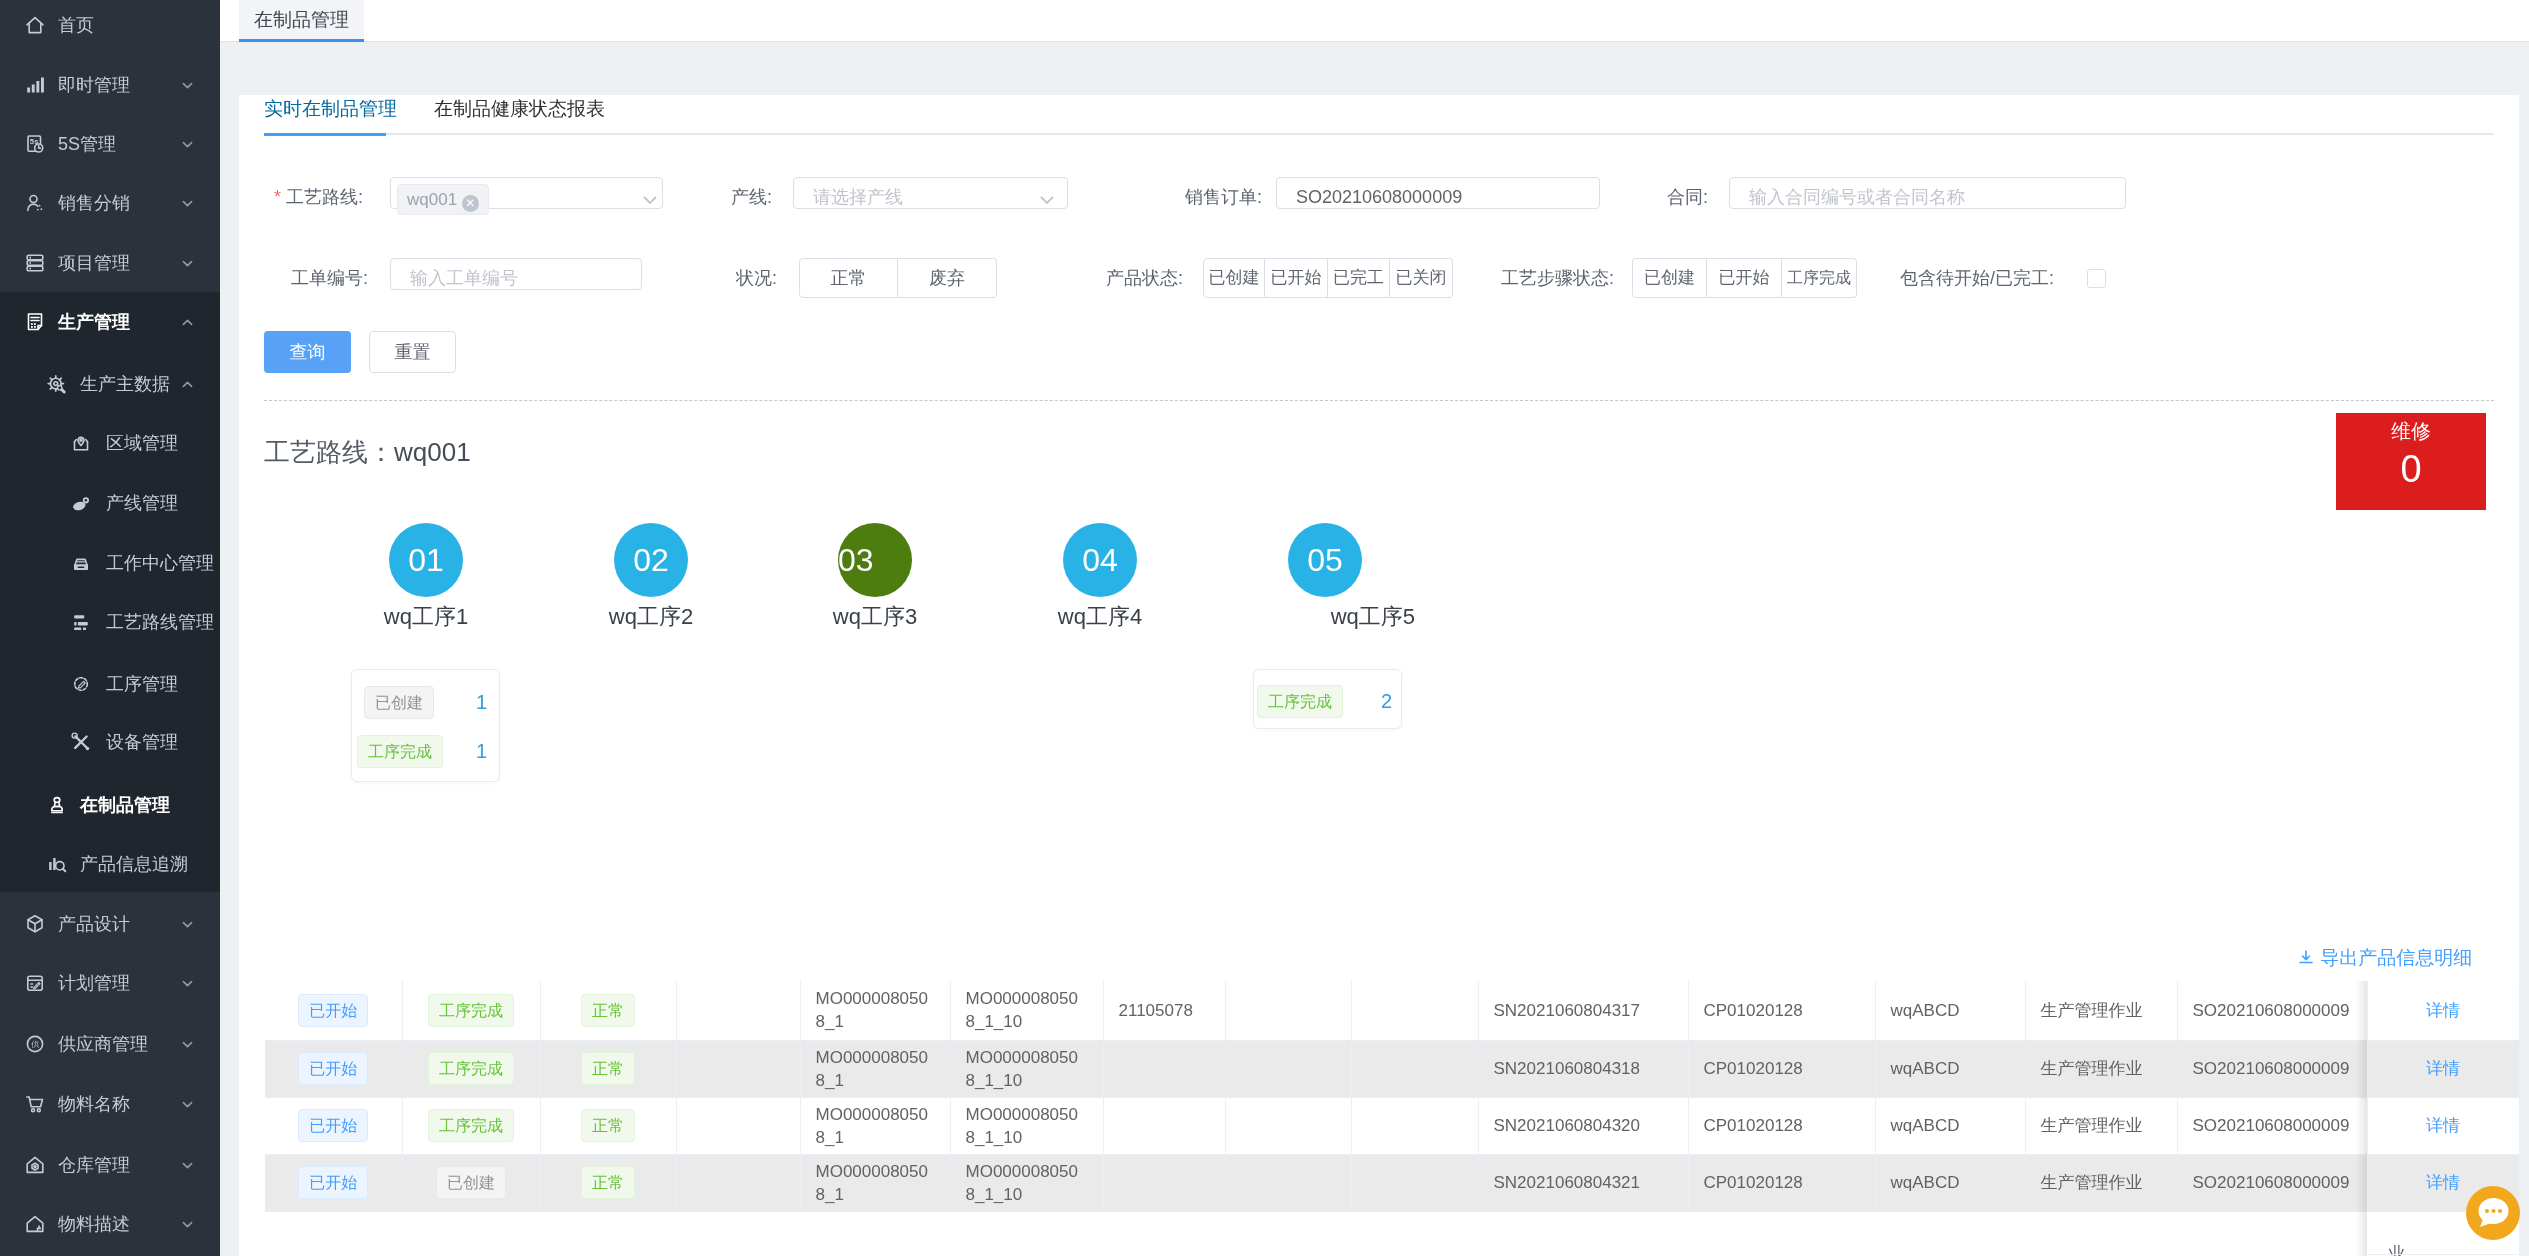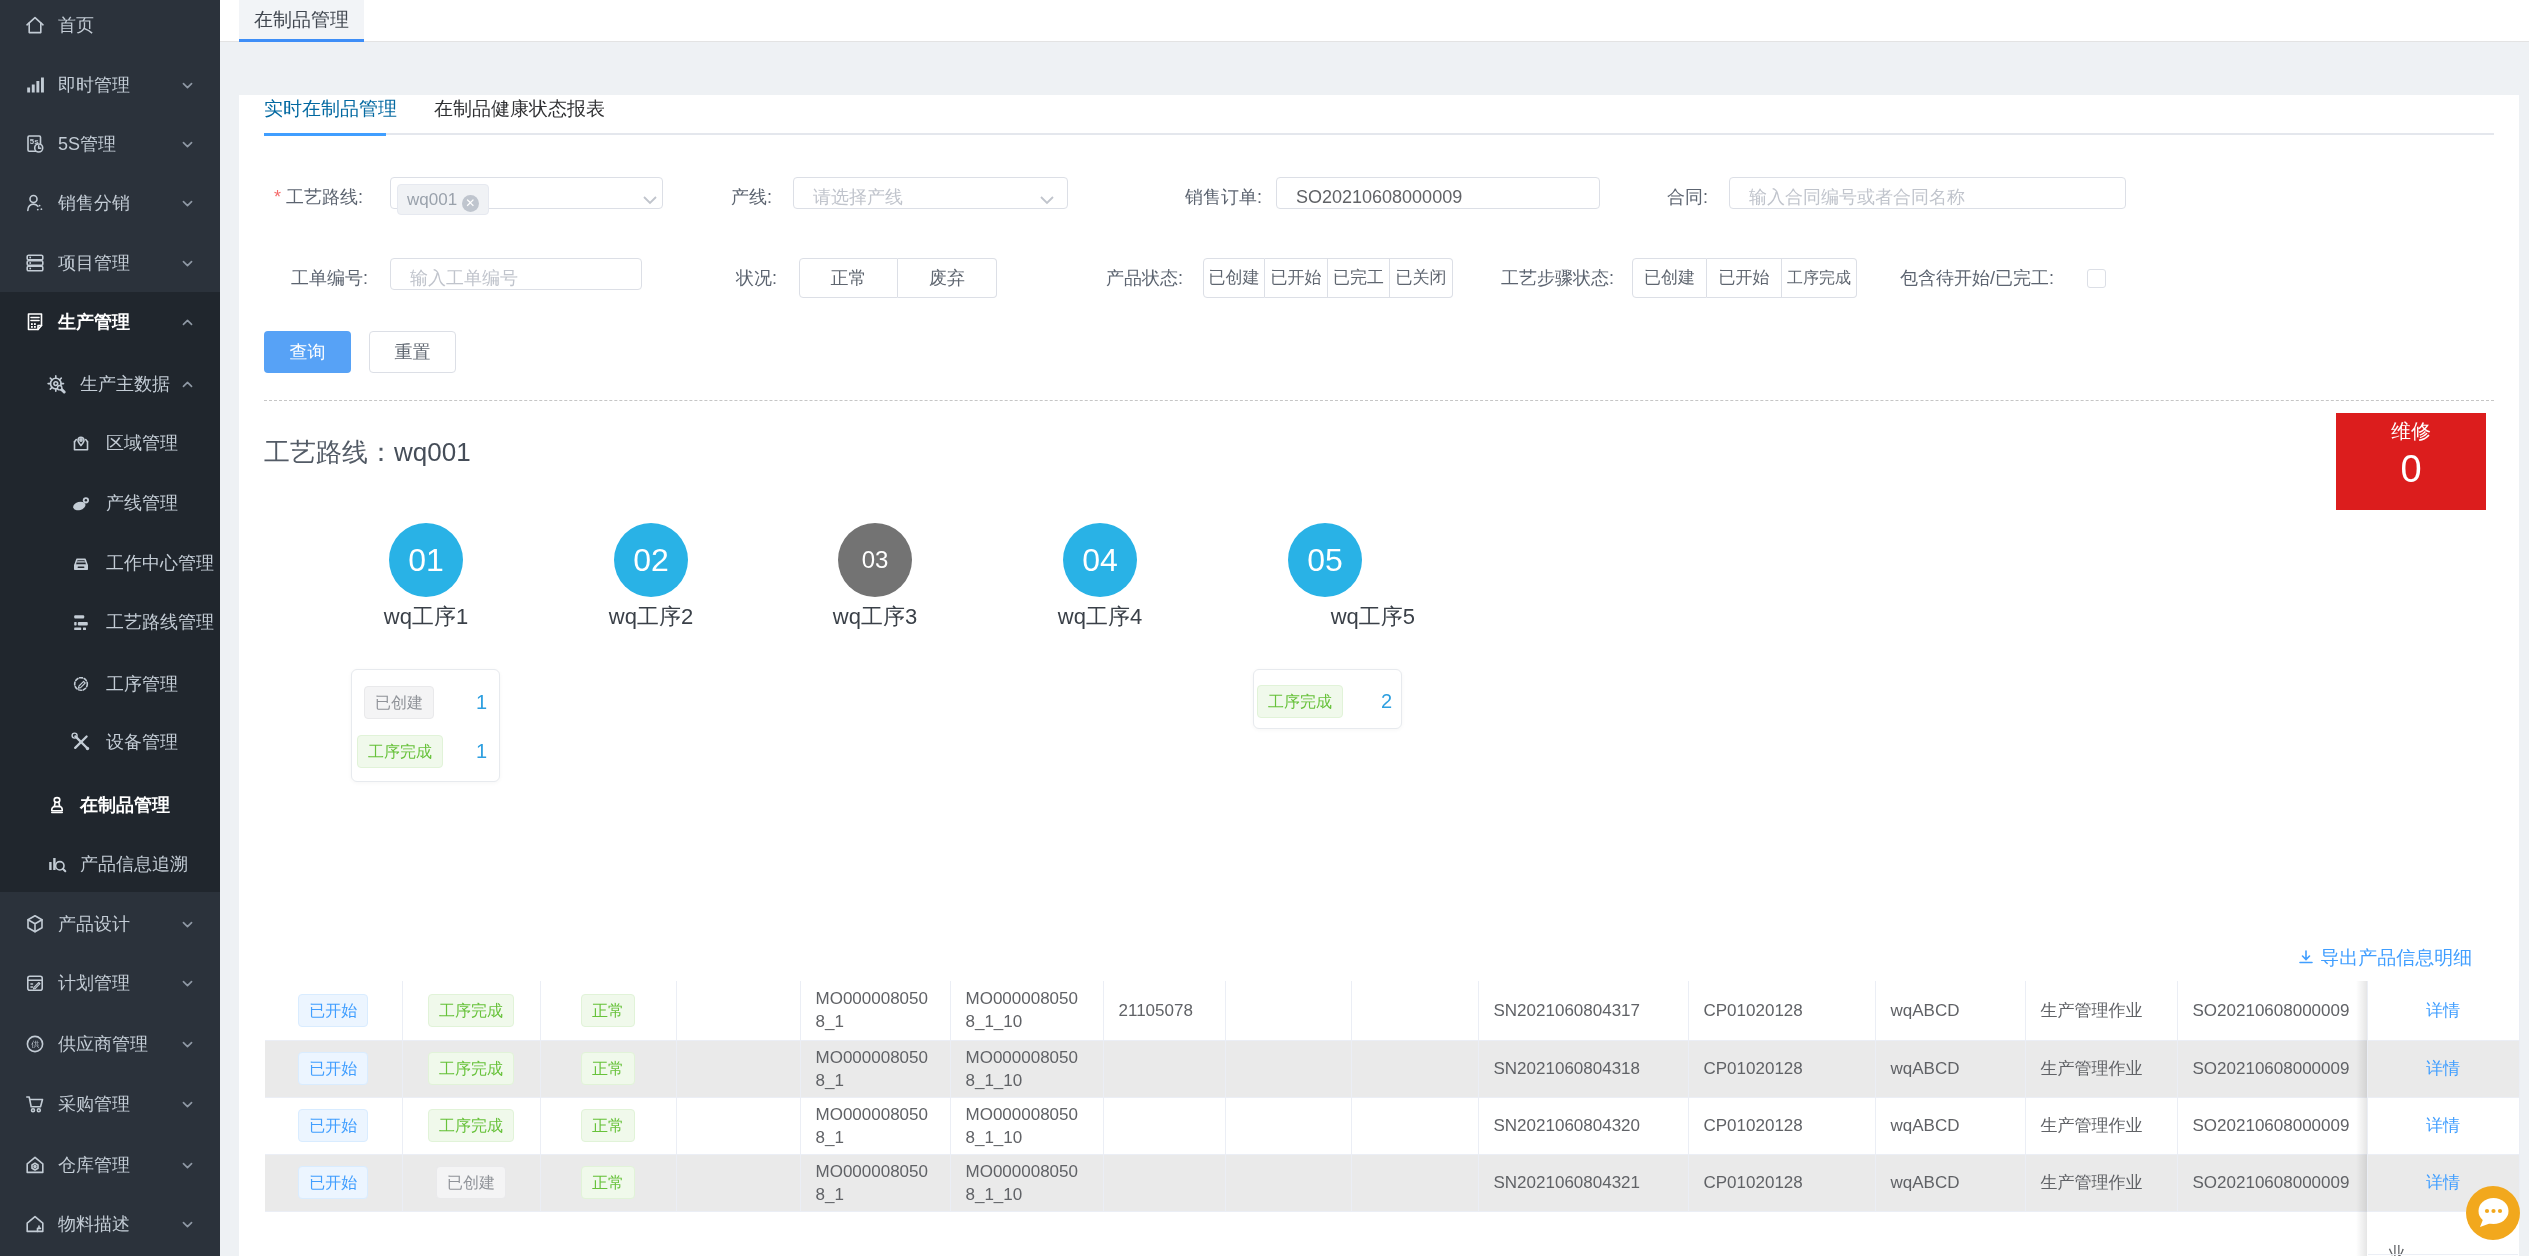--- a/index.html
+++ b/index.html
@@ -255,21 +255,21 @@
     <svg class="ch" width="15" height="15" viewBox="0 0 14 14" fill="none" stroke="#8f99a5" stroke-width="1.5" stroke-linecap="round" stroke-linejoin="round">
       <path d="M3.2 5.2 L7 9 L10.8 5.2"></path>
     </svg>
   </div>
 <div class="mi " style="top:1074px">
     <svg class="ic" width="22" height="22" viewBox="0 0 22 22" stroke="#c3ccd5" stroke-width="1.6" fill="none" stroke-linecap="round" stroke-linejoin="round">
       <path d="M2.8 4 h2.4 l2 9.8 h9.3 l2-7.3 H6"></path>
       <circle cx="9" cy="17.3" r="1.5"></circle>
       <circle cx="14.8" cy="17.3" r="1.5"></circle>
     </svg>
-    <span class="t">采购管理</span>
+    <span class="t">物料名称</span>
     <svg class="ch" width="15" height="15" viewBox="0 0 14 14" fill="none" stroke="#8f99a5" stroke-width="1.5" stroke-linecap="round" stroke-linejoin="round">
       <path d="M3.2 5.2 L7 9 L10.8 5.2"></path>
     </svg>
   </div>
 <div class="mi " style="top:1135px">
     <svg class="ic" width="22" height="22" viewBox="0 0 22 22" stroke="#c3ccd5" stroke-width="1.6" fill="none" stroke-linecap="round" stroke-linejoin="round">
       <path d="M3.2 9.8 L11 3.4 L18.8 9.8 V18.4 H3.2 Z"></path>
       <path d="M11 9.2 l3 1.7 v3.4 l-3 1.7-3-1.7 v-3.4 Z"></path>
       <circle cx="11" cy="12.6" r="1"></circle>
     </svg>
@@ -345,21 +345,21 @@
 
 <div class="abs" style="left:2336px;top:413px;width:150px;height:97px;background:#dc1d1d;color:#fff;text-align:center">
   <div style="font-size:20px;margin-top:5px">维修</div>
   <div style="font-size:38px;margin-top:3px">0</div>
 </div>
 
 <div class="abs" style="left:389px;top:523px;width:74px;height:74px;border-radius:50%;background:#29b2e6;color:#fff;font-size:32px;text-align:center;line-height:74px">01</div>
 <div class="abs" style="left:336px;top:602px;width:180px;text-align:center;font-size:22px;color:#3a4048">wq工序1</div>
 <div class="abs" style="left:614px;top:523px;width:74px;height:74px;border-radius:50%;background:#29b2e6;color:#fff;font-size:32px;text-align:center;line-height:74px">02</div>
 <div class="abs" style="left:561px;top:602px;width:180px;text-align:center;font-size:22px;color:#3a4048">wq工序2</div>
-<div class="abs" style="left:838px;top:523px;width:74px;height:74px;border-radius:50%;background:#737373;color:#fff;font-size:24px;text-align:center;line-height:74px">03</div>
+<div class="abs" style="left:838px;top:523px;width:74px;height:74px;border-radius:50%;background:#4d7c0f;color:#fff;font-size:32px;line-height:74px">03</div>
 <div class="abs" style="left:785px;top:602px;width:180px;text-align:center;font-size:22px;color:#3a4048">wq工序3</div>
 <div class="abs" style="left:1063px;top:523px;width:74px;height:74px;border-radius:50%;background:#29b2e6;color:#fff;font-size:32px;text-align:center;line-height:74px">04</div>
 <div class="abs" style="left:1010px;top:602px;width:180px;text-align:center;font-size:22px;color:#3a4048">wq工序4</div>
 <div class="abs" style="left:1288px;top:523px;width:74px;height:74px;border-radius:50%;background:#29b2e6;color:#fff;font-size:32px;text-align:center;line-height:74px">05</div>
 <div class="abs" style="left:1235px;top:602px;width:180px;text-align:right;font-size:22px;color:#3a4048">wq工序5</div>
 
 <div class="abs" style="left:351px;top:669px;width:149px;height:113px;background:#fff;border:1px solid #e7eaee;border-radius:6px;box-shadow:0 1px 4px rgba(0,0,0,0.04)">
   <div style="position:absolute;left:12px;top:16px"><span class="tag tgrey">已创建</span></div>
   <div style="position:absolute;right:12px;top:16px;line-height:33px;font-size:20px;color:#2d9fe0">1</div>
   <div style="position:absolute;left:5px;top:65px"><span class="tag tgreen">工序完成</span></div>

